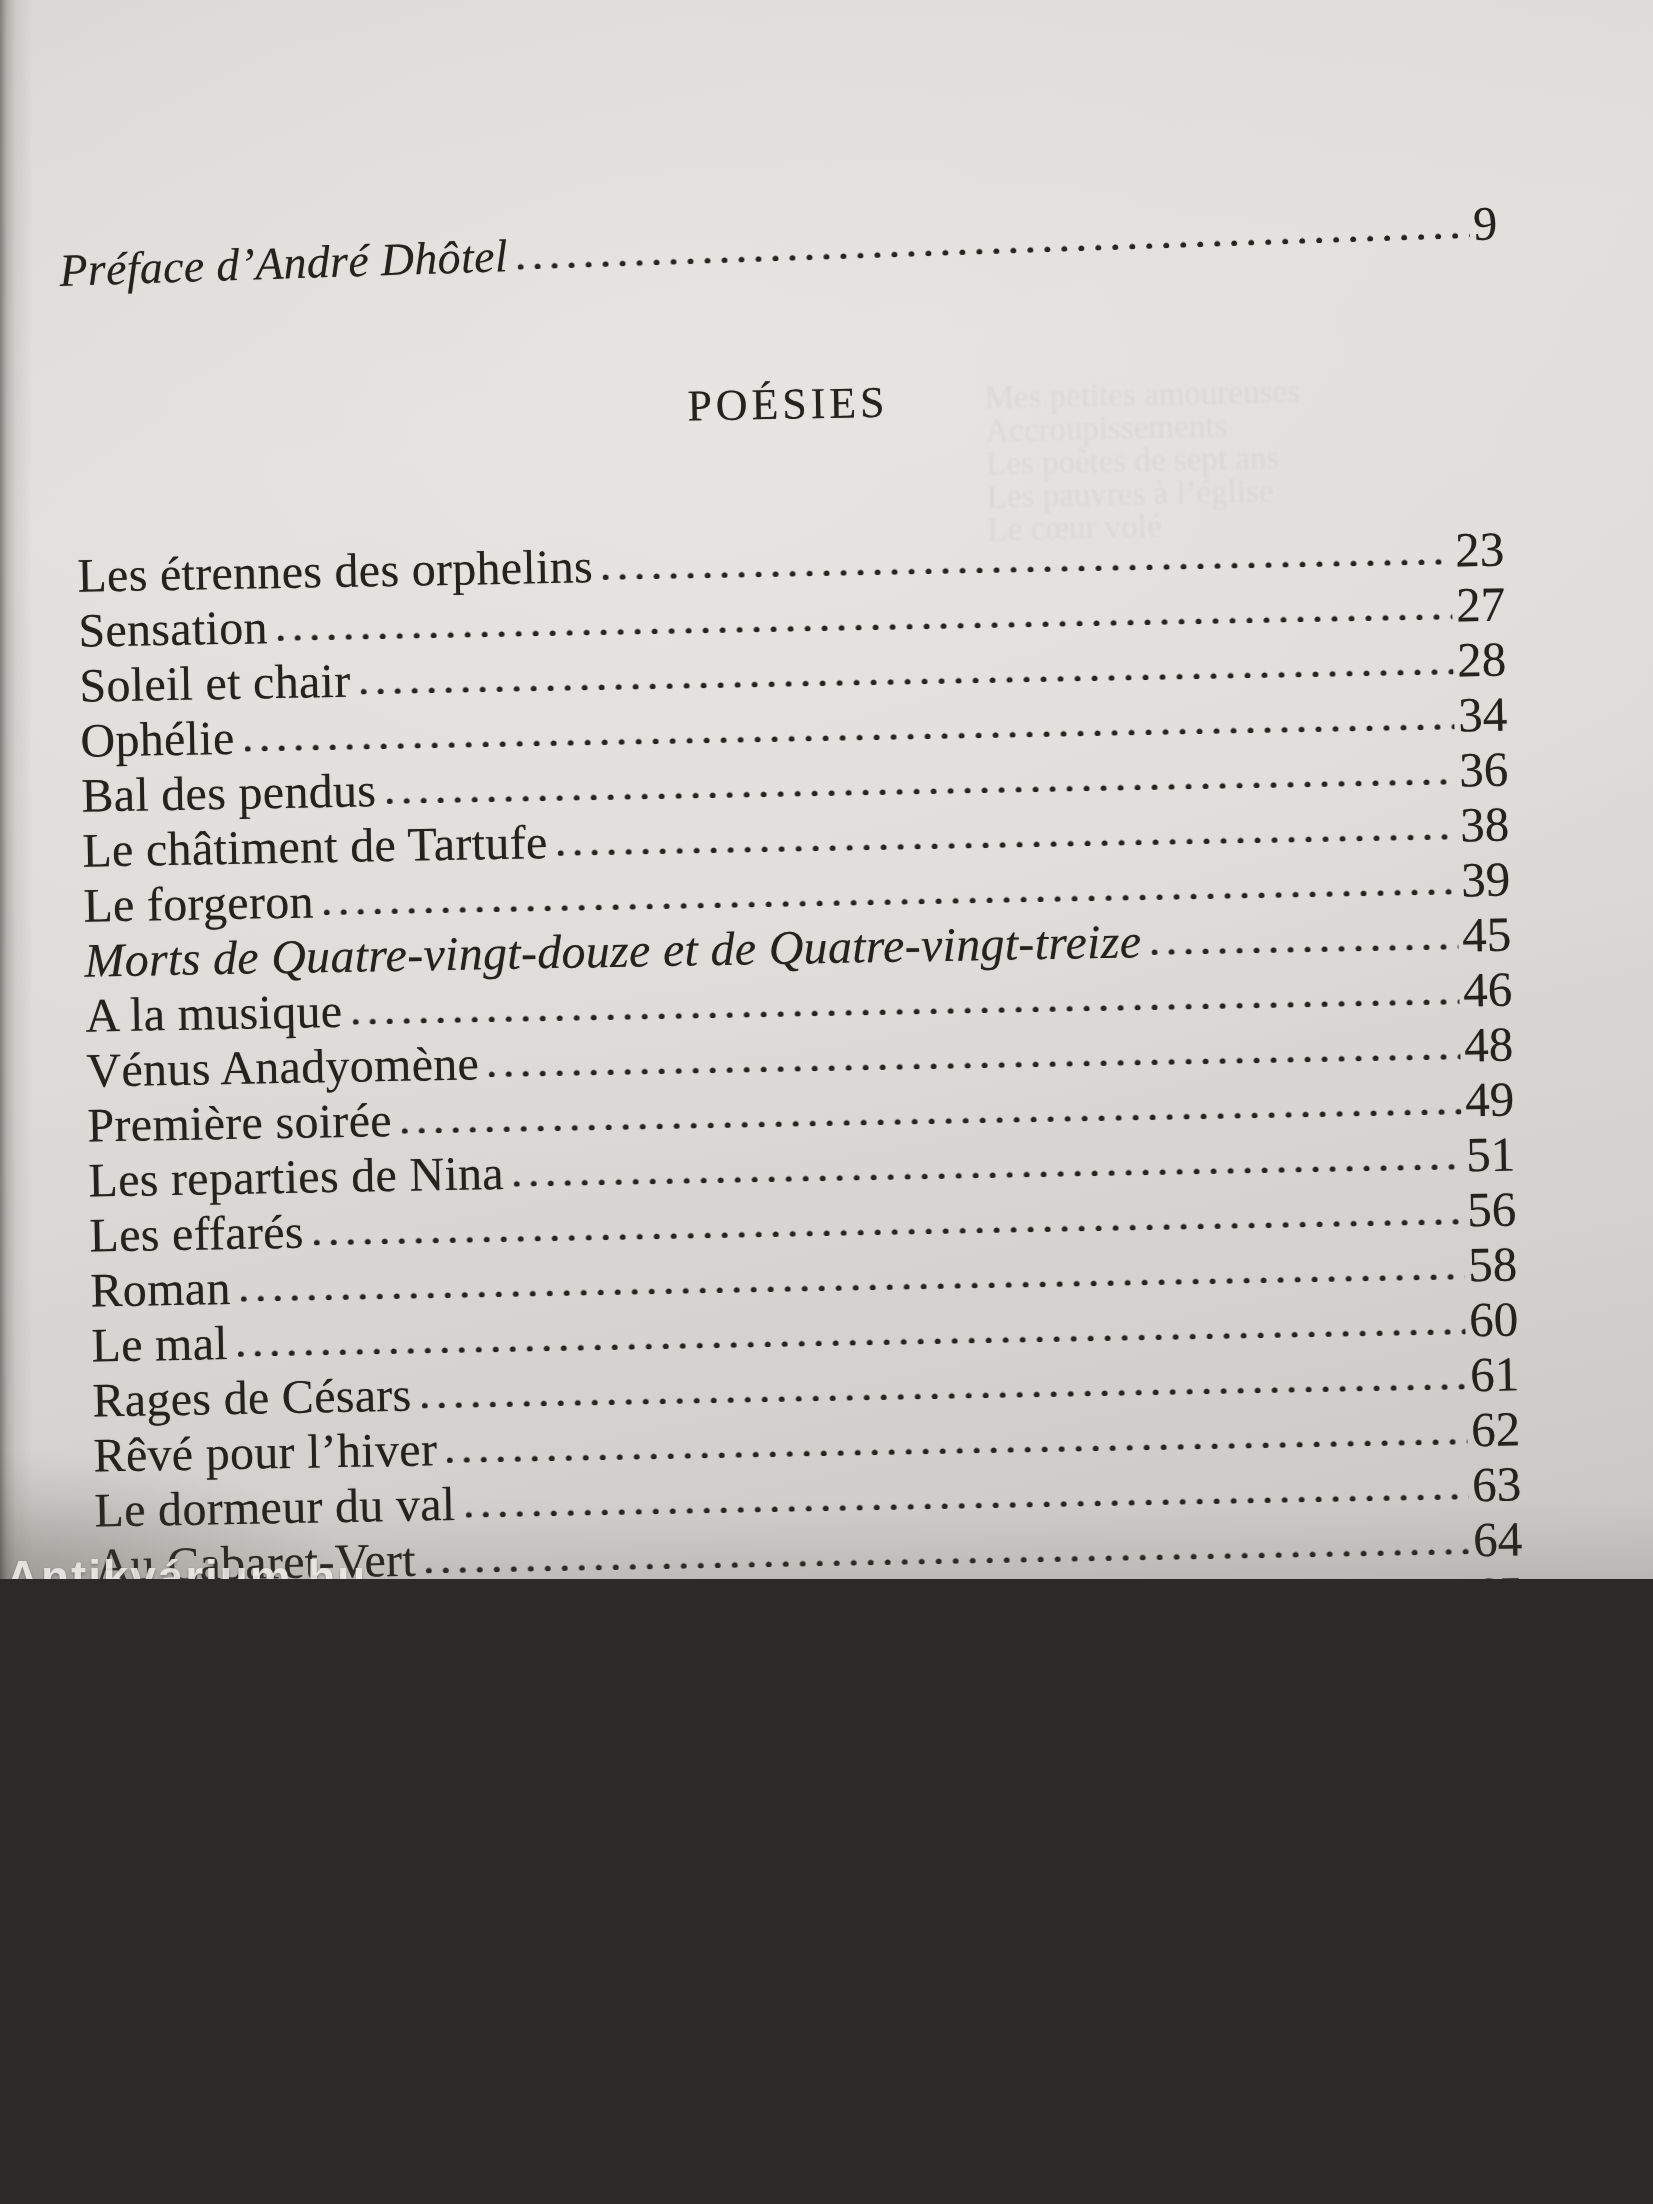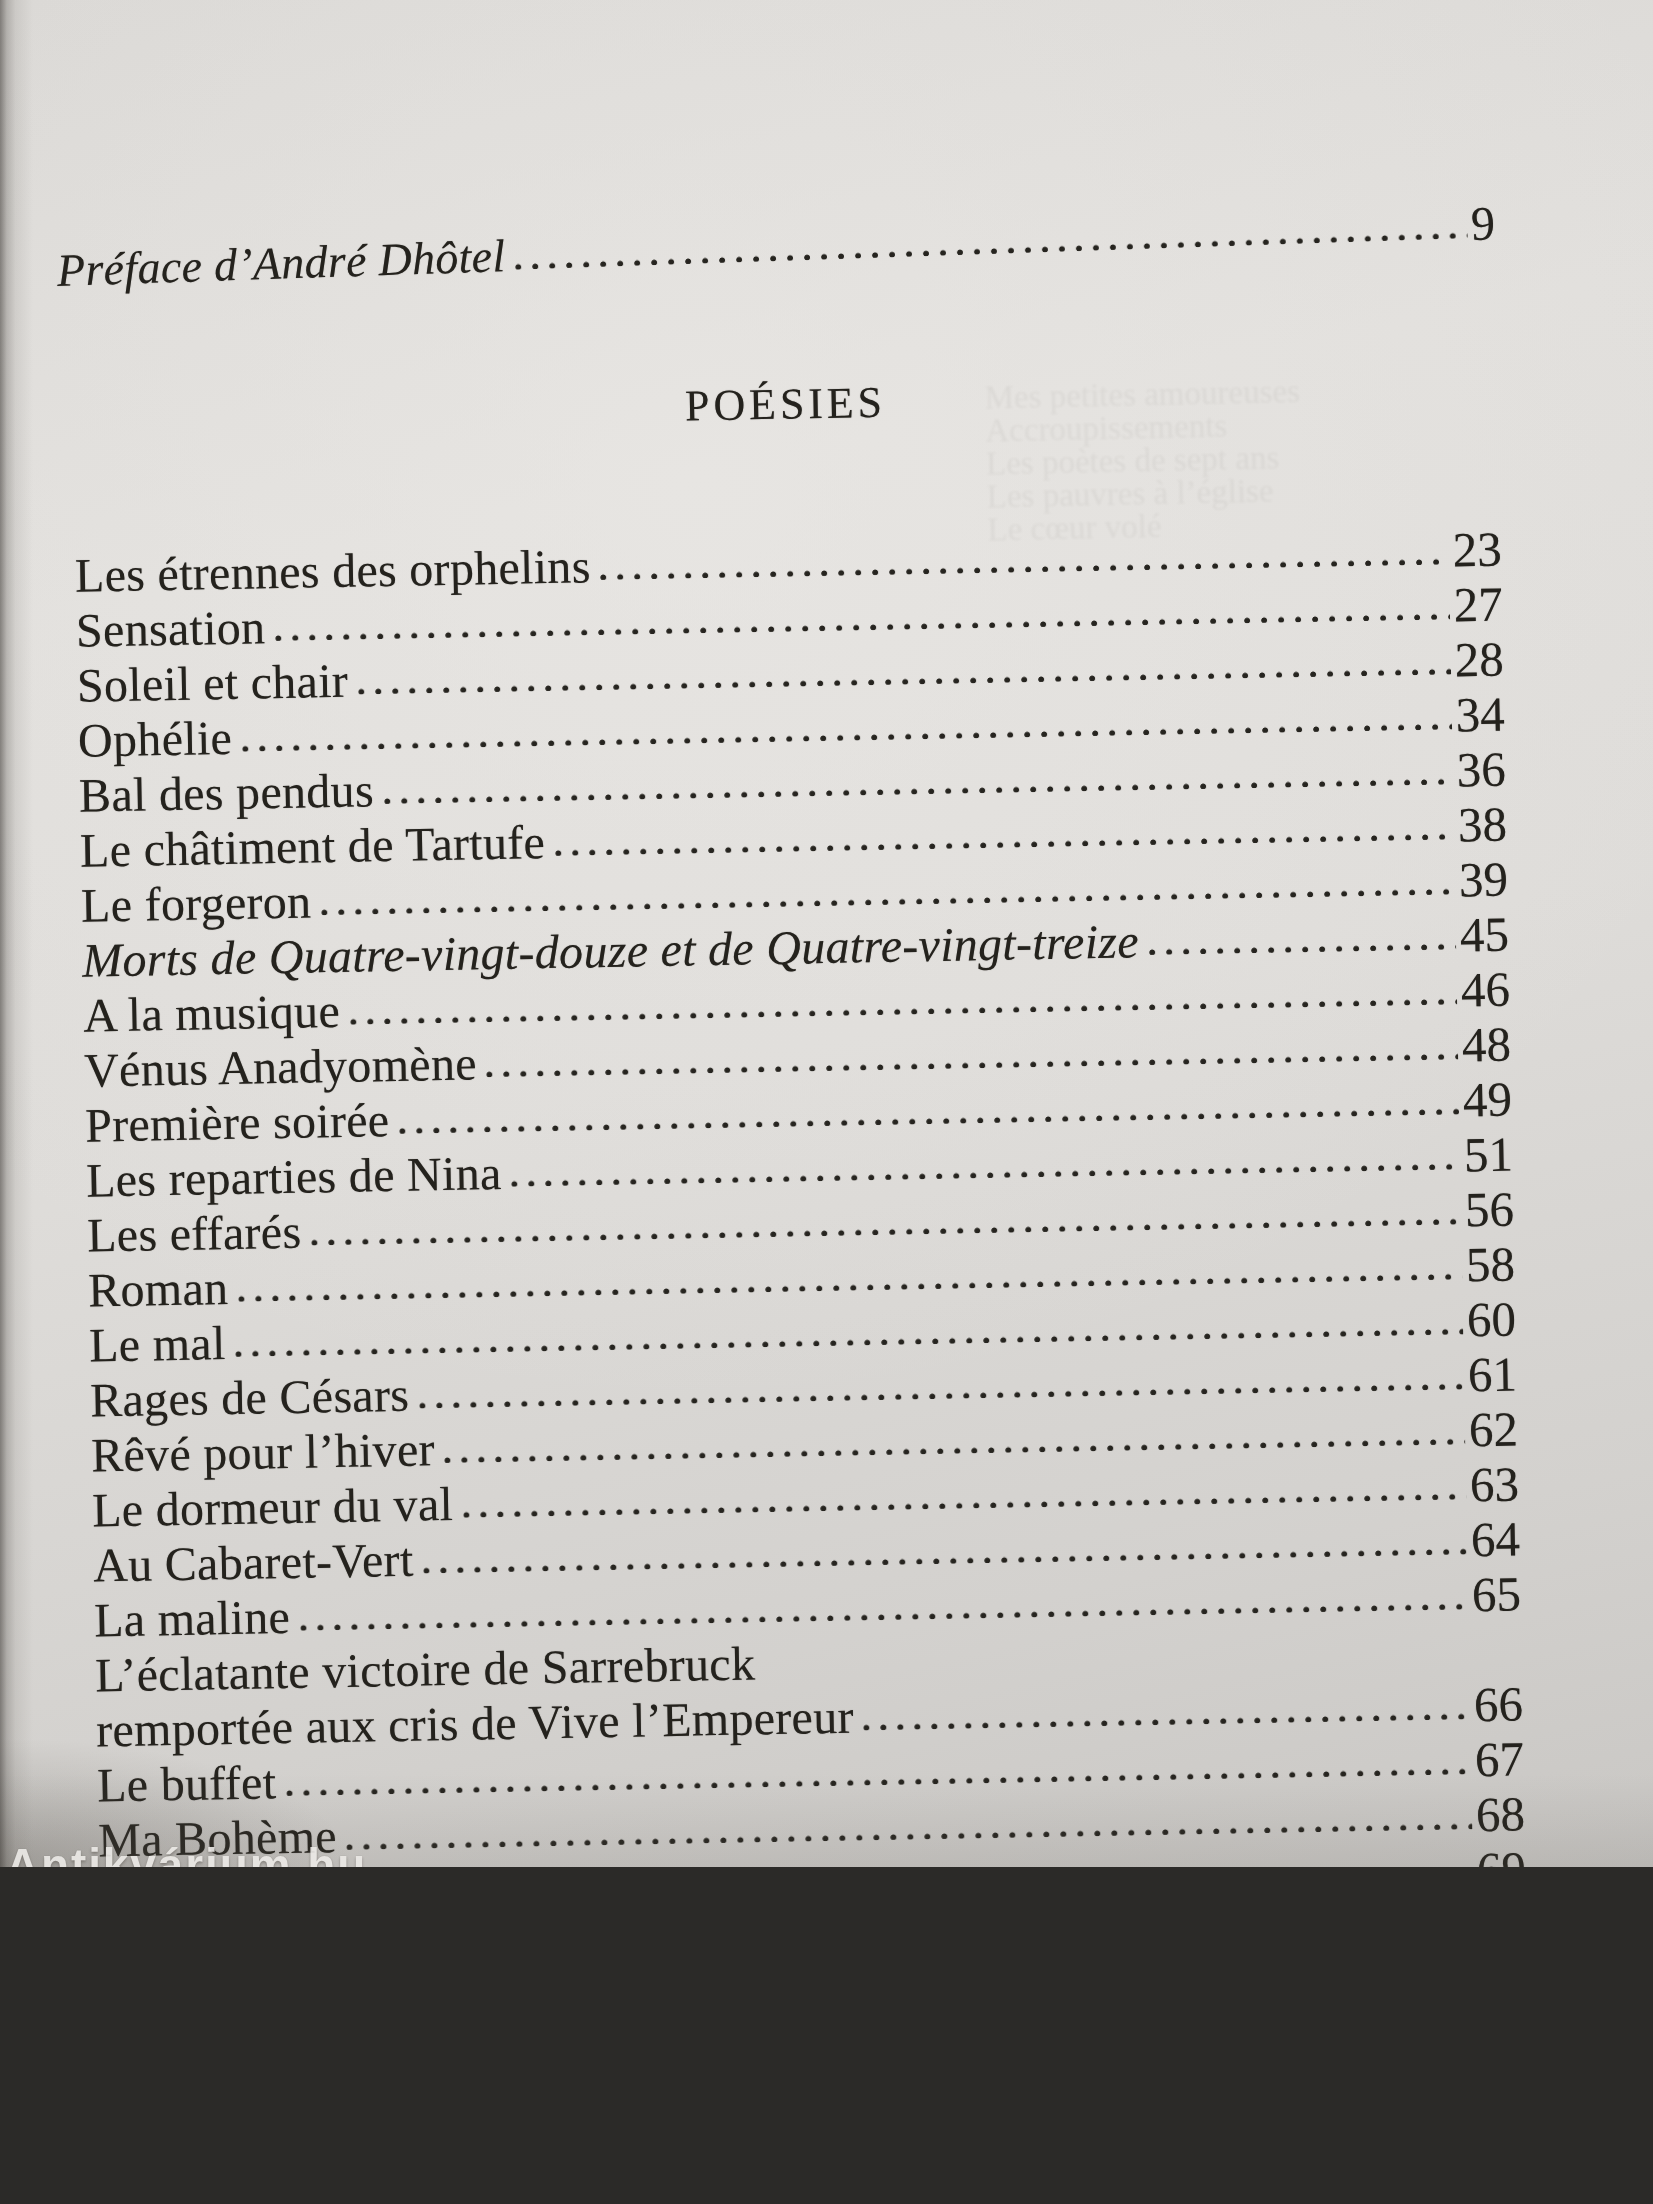--- a/index.html
+++ b/index.html
@@ -1,19 +1,19 @@
 <!DOCTYPE html>
 <html><head>
 <meta charset="utf-8">
 <style>
   html, body { margin: 0; padding: 0; background: #2b2a28; }
   .photo {
     position: relative;
     width: 1654px;
-    height: 1867px;
+    height: 1579px;
     margin: 0 auto;
     overflow: hidden;
     background:
       radial-gradient(ellipse 120% 90% at 42% 26%, rgba(236,234,231,0.55) 0%, rgba(236,234,231,0) 55%),
       linear-gradient(168deg, #d9d7d4 0%, #e1dfdc 28%, #dedcd9 55%, #d3d1ce 82%, #c9c7c4 100%);
     font-family: "Liberation Serif", serif;
     color: #24221d;
   }
   
   .edge-left {

